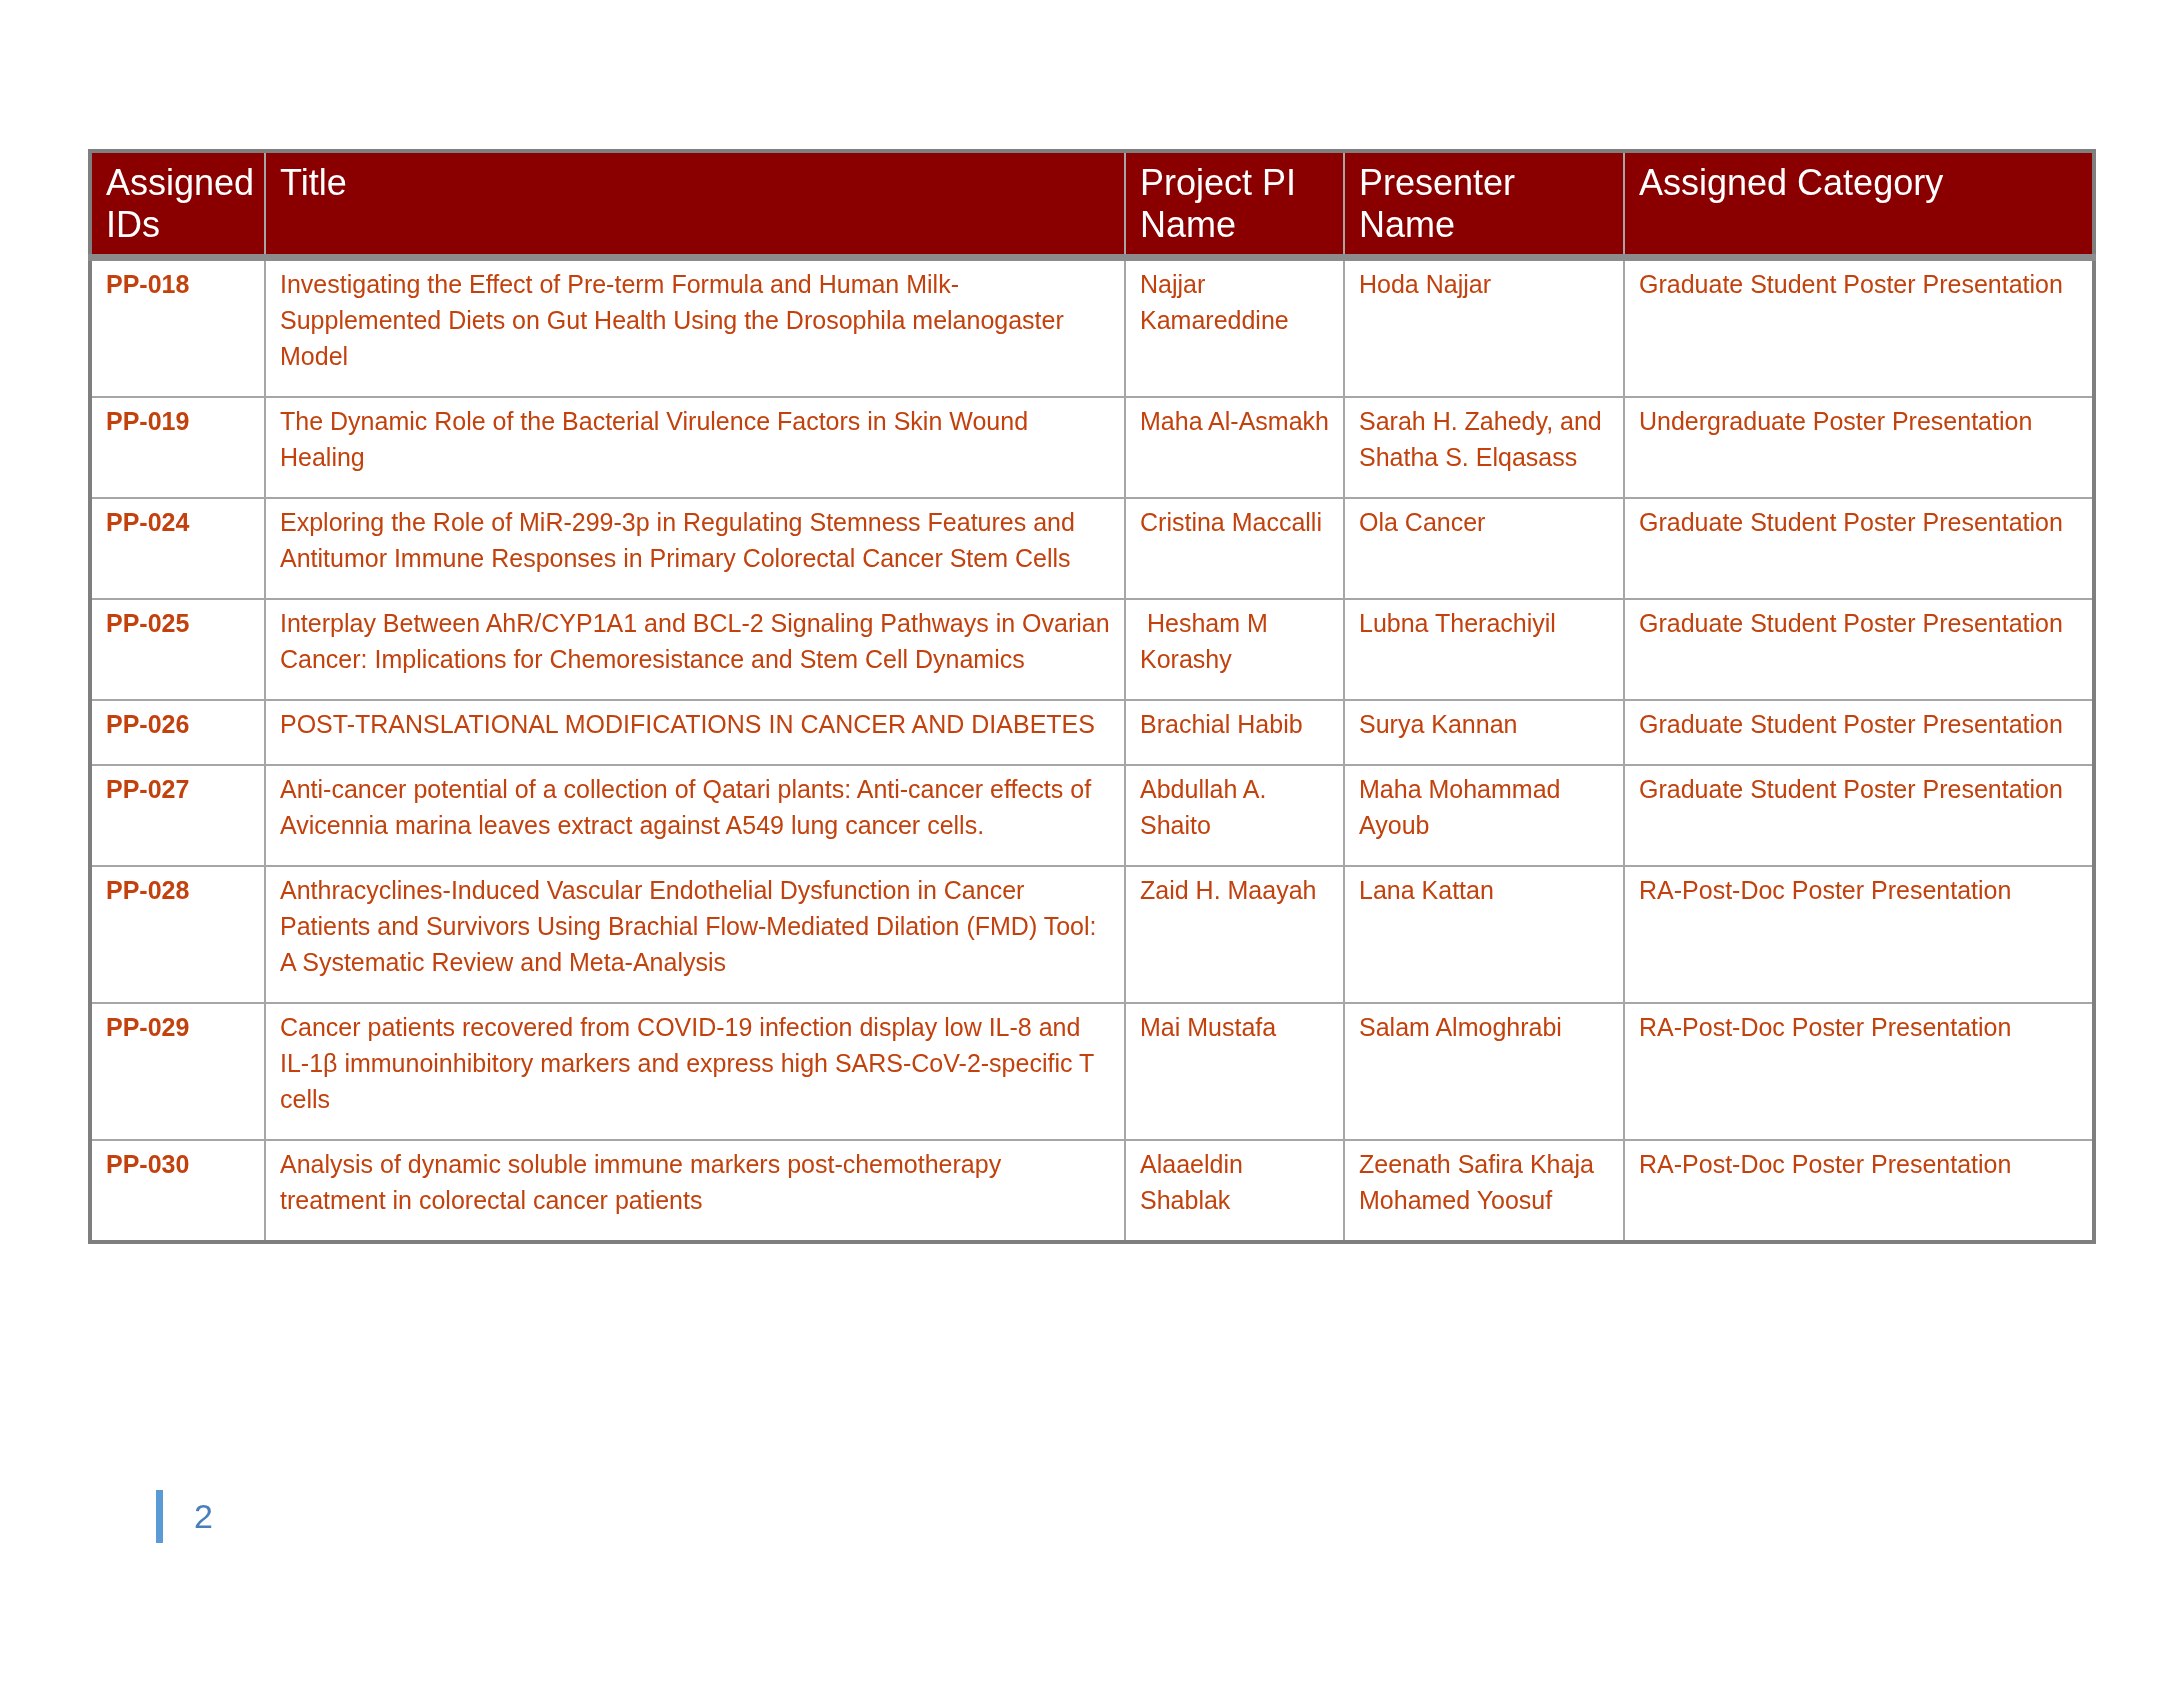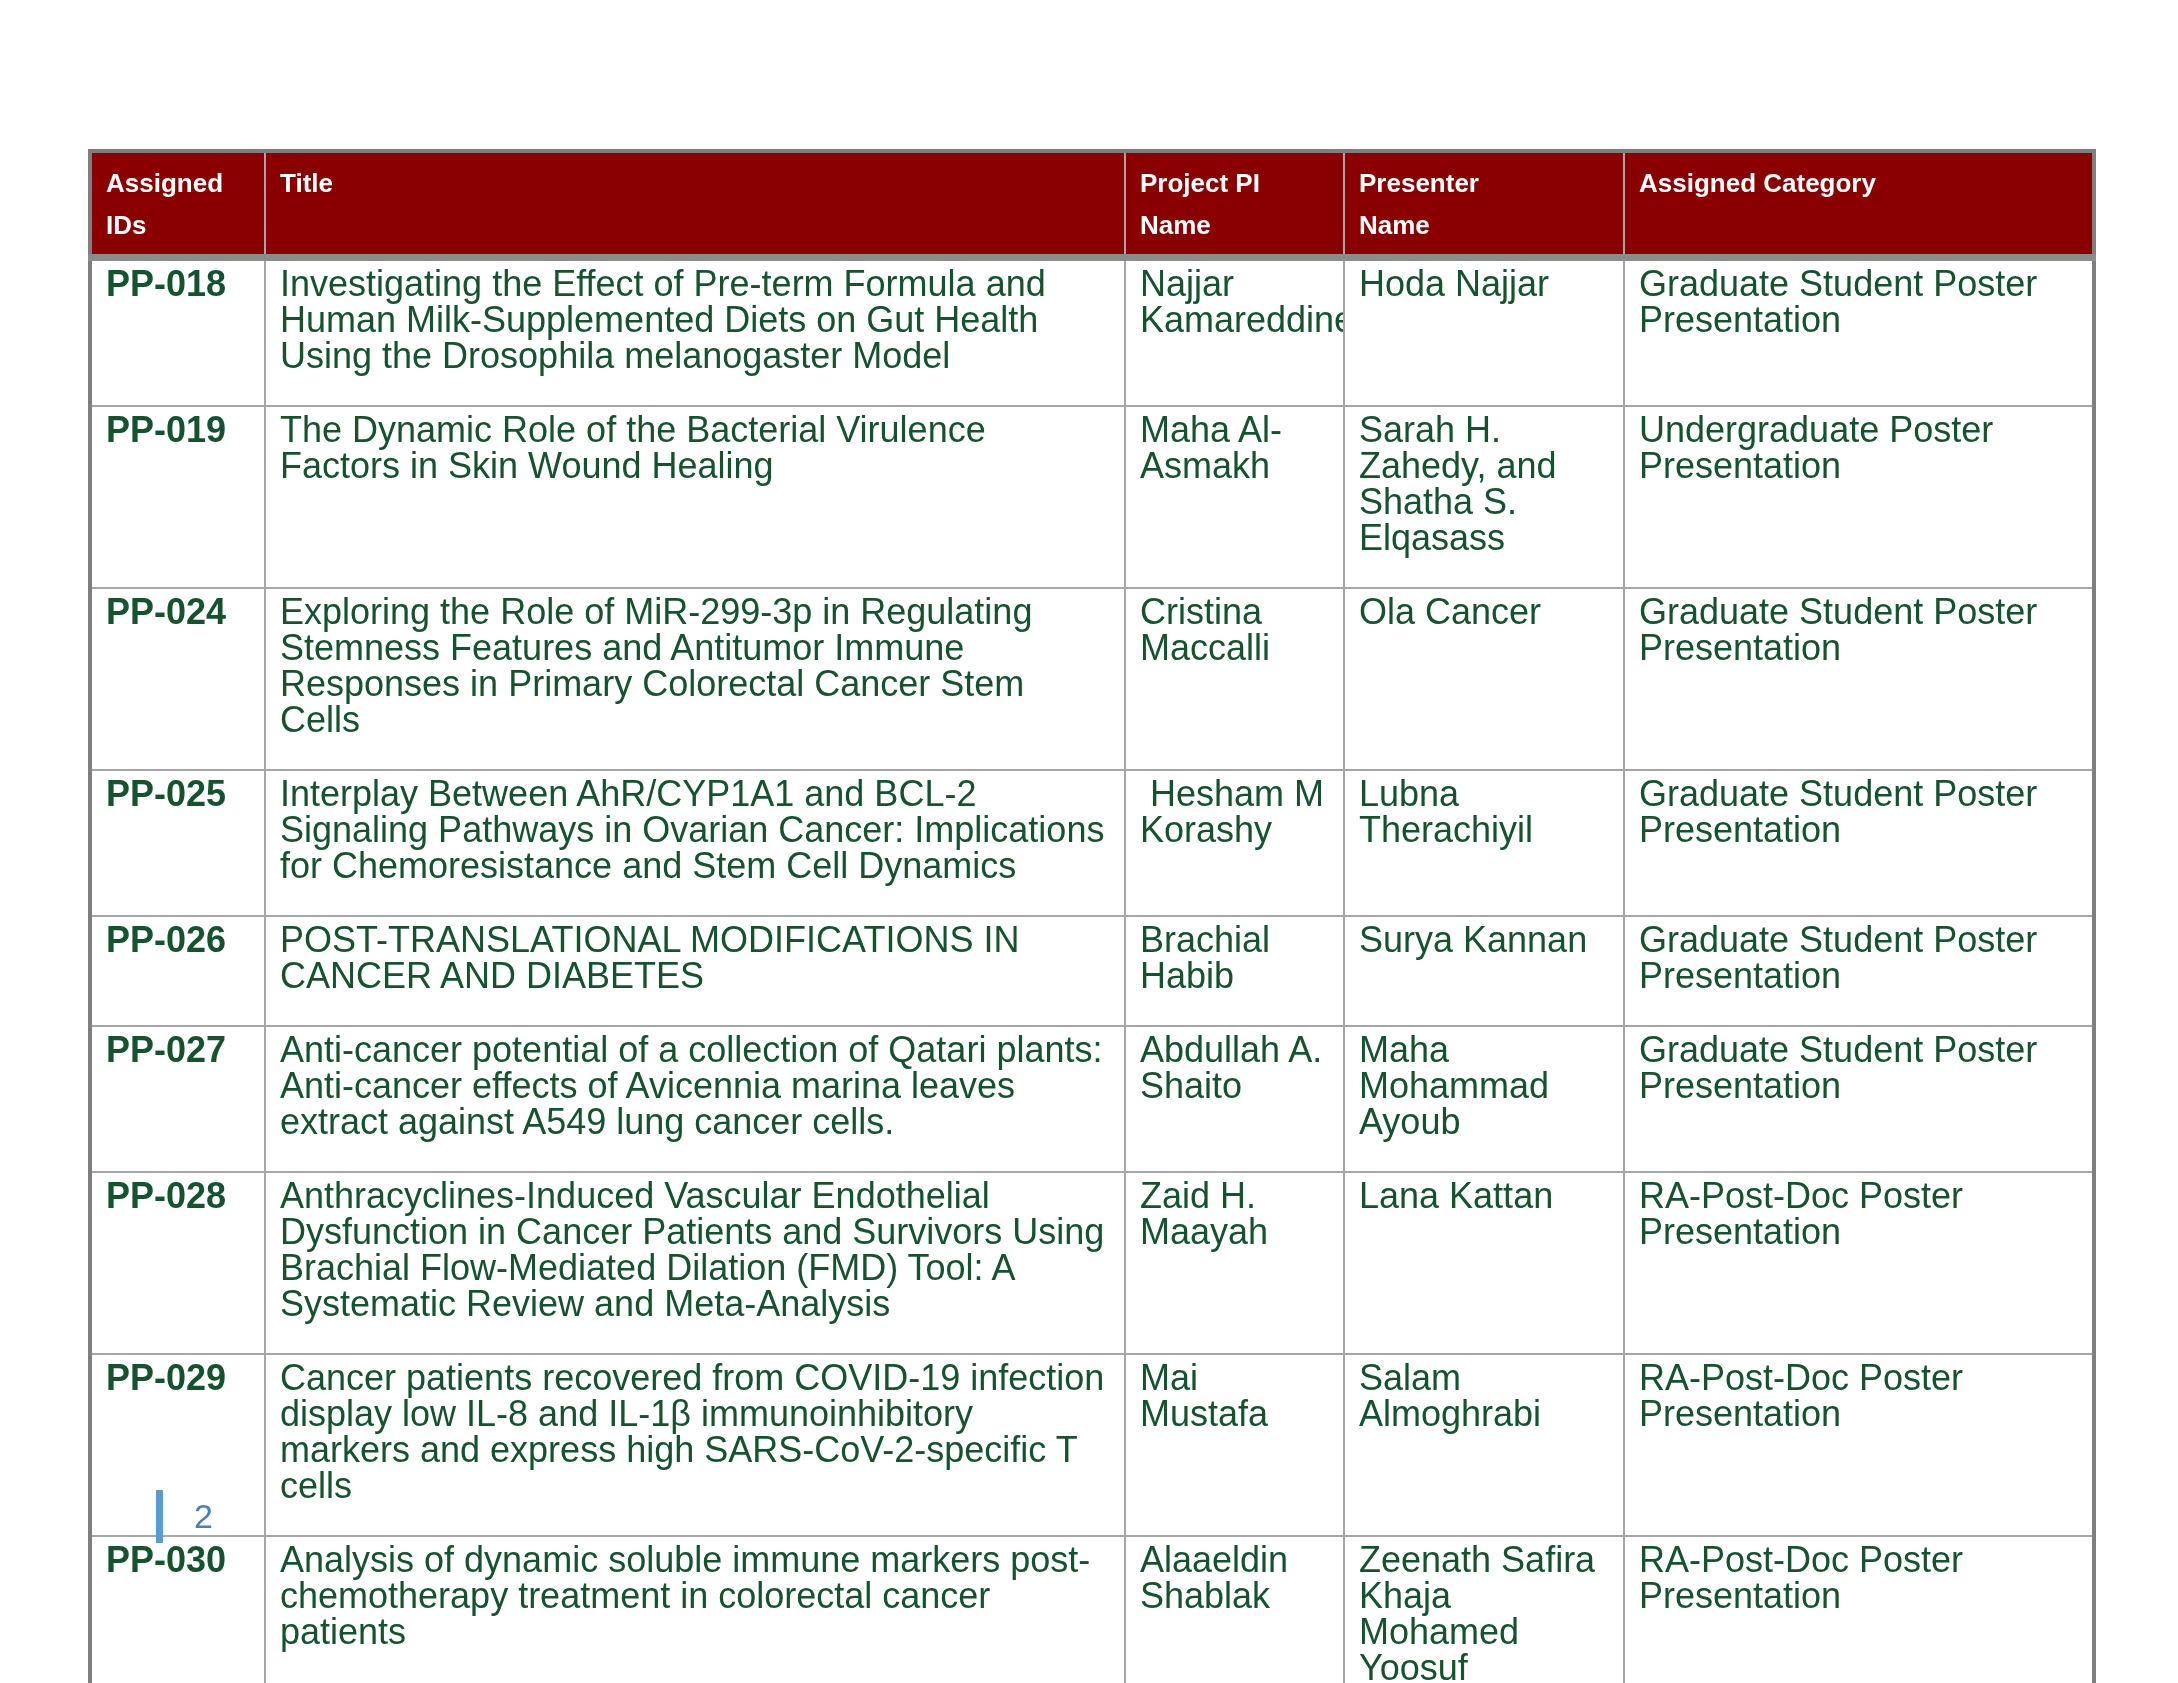--- a/index.html
+++ b/index.html
@@ -27,32 +27,32 @@
   table.presentations th,
   table.presentations td {
     border: 2px solid var(--border-inner, #a6a6a6);
     vertical-align: top;
     text-align: left;
     overflow: hidden;
   }
   table.presentations thead th {
     background: var(--header-bg, #8a0000);
     color: var(--header-text, #ffffff);
-    font-weight: bold;
-    font-size: 26px;
+    font-weight: normal;
+    font-size: 36px;
     line-height: 42px;
     padding: 9px 12px 8px 14px;
     white-space: pre-line;
     border-bottom: 7px solid var(--border-header-bottom, #8c8c8c);
   }
   table.presentations tbody td {
-    font-size: 36px;
+    font-size: 25px;
     line-height: 36px;
-    color: #14532d;
-    padding: 5px 14px 31px 14px;
+    color: #c2410c;
+    padding: 5px 14px 22px 14px;
     white-space: pre-wrap;
   }
   table.presentations tbody td.cell-assigned-id {
     font-weight: bold;
   }
   .footer-bar {
     position: absolute;
     left: 156px;
     top: 1490px;
     width: 7px;

